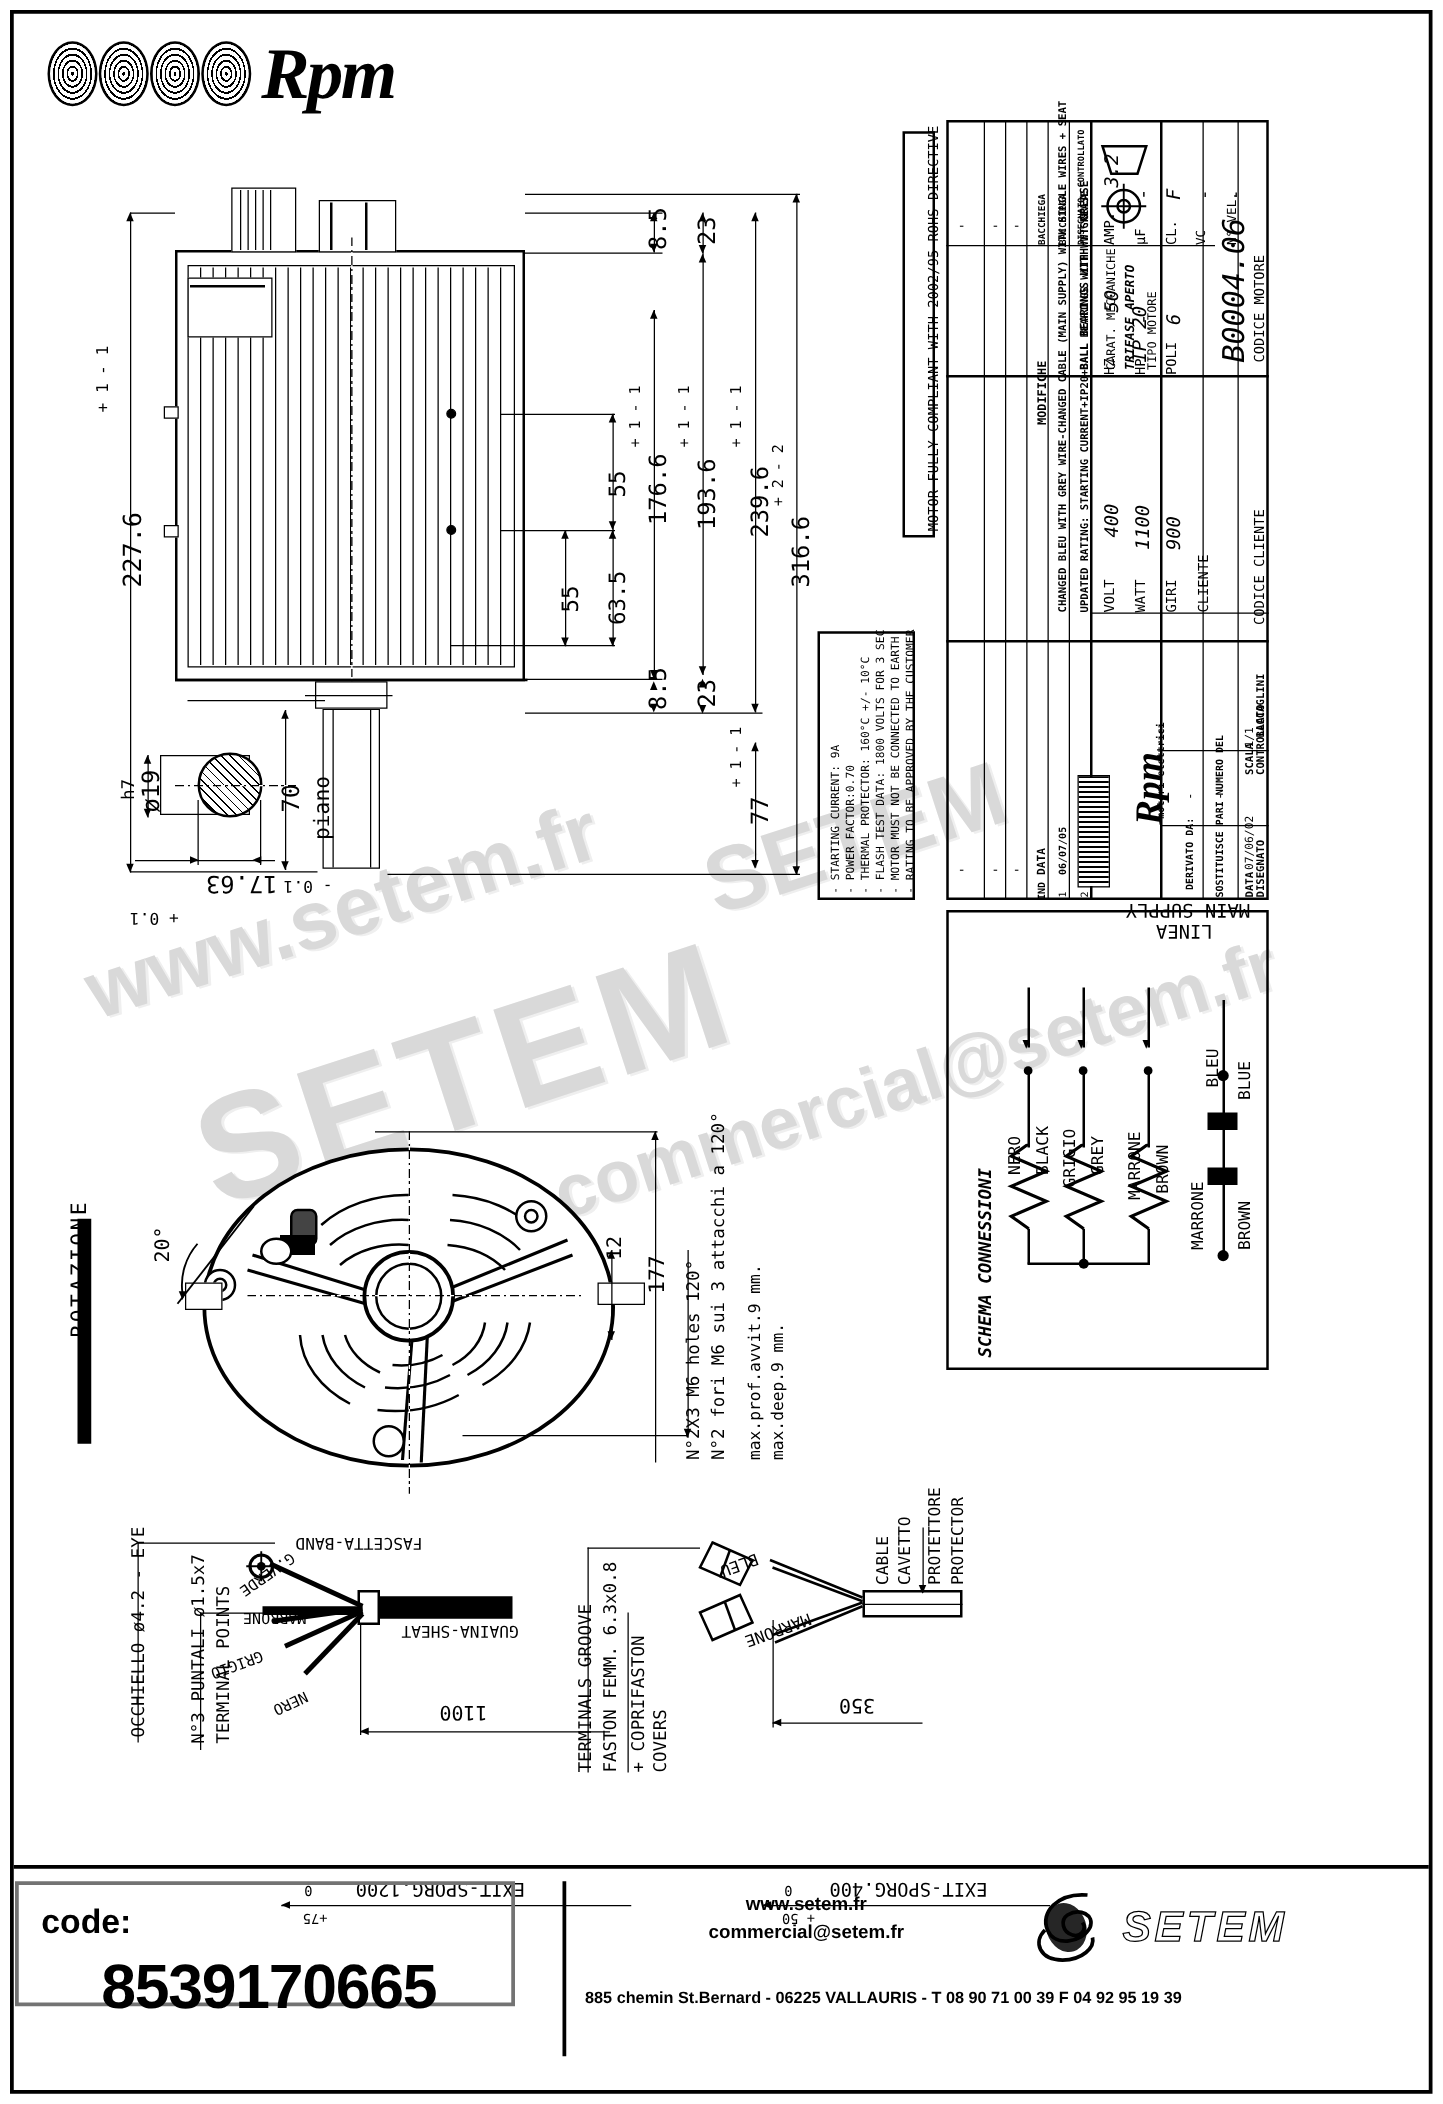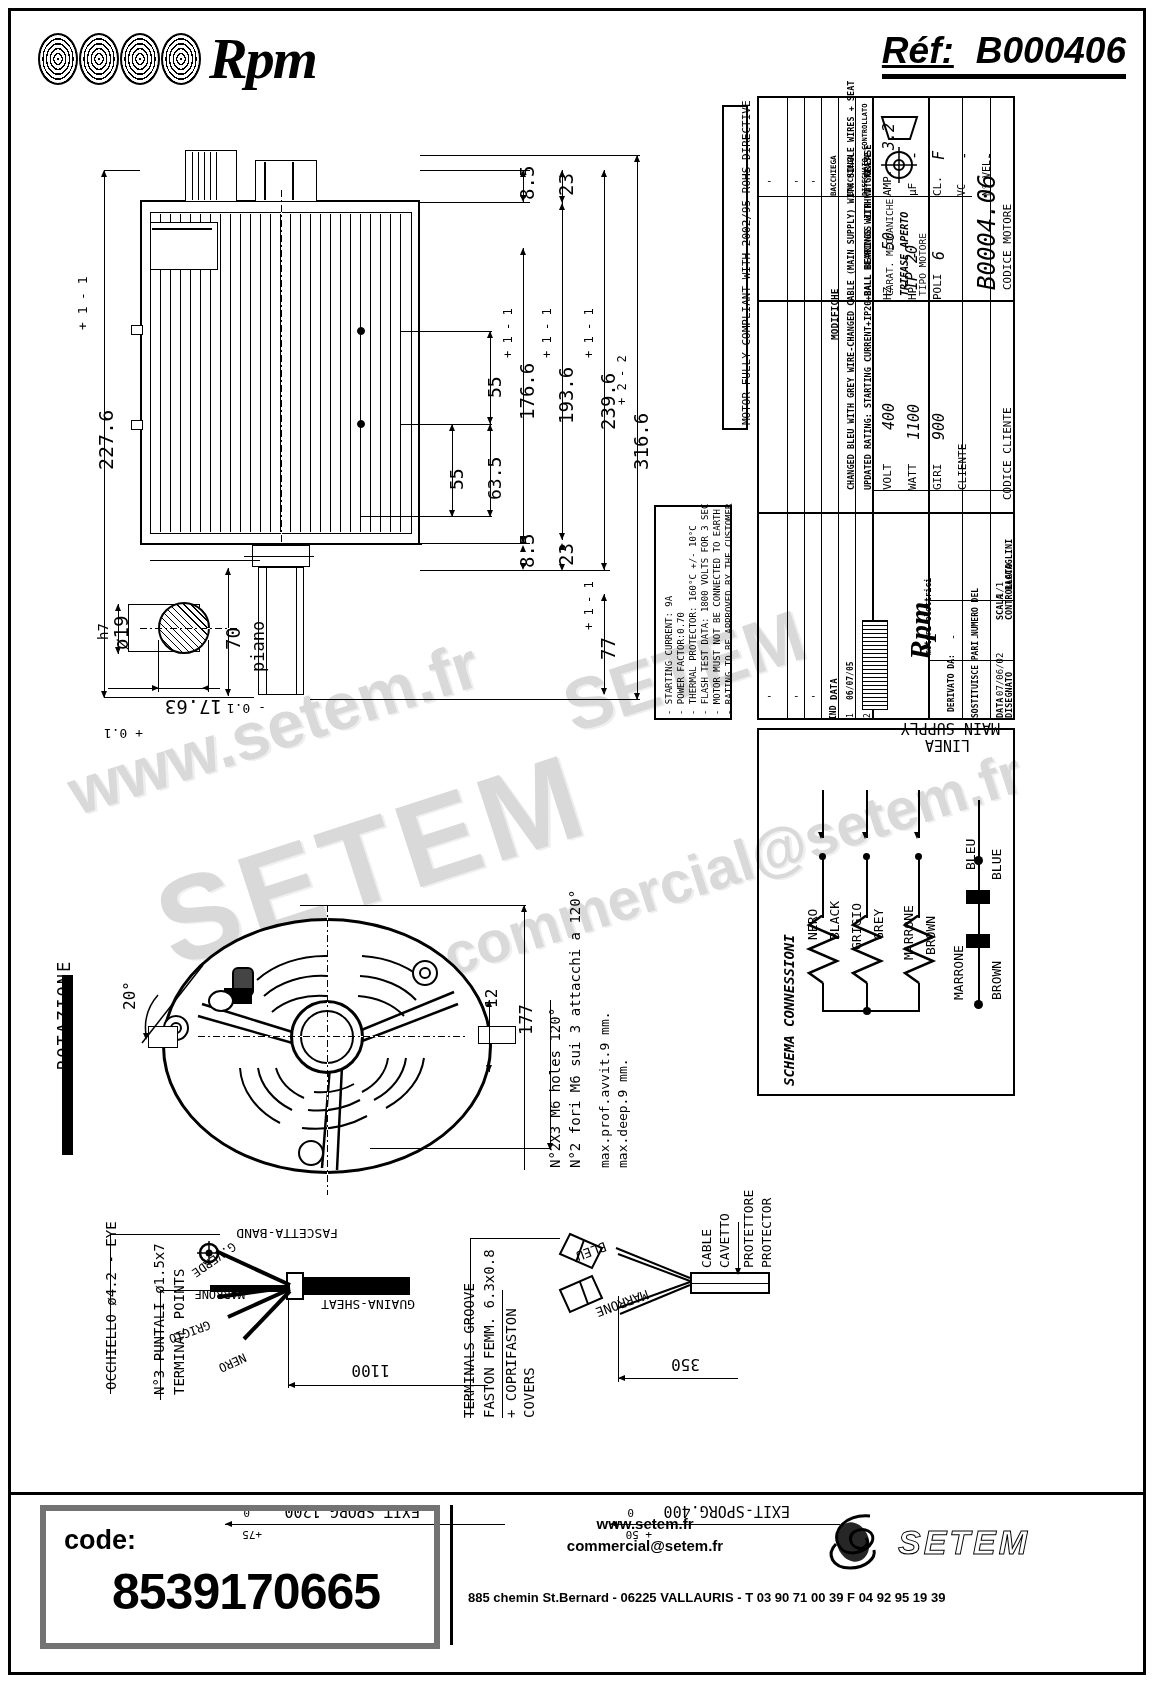--- a/index.html
+++ b/index.html
@@ -104,23 +104,23 @@
     text-shadow: 2px 2px 0 #efefef;
   }
 
   
   .footer-line {
     position: absolute; left: 11px; top: 1492px;
     width: 1132px; height: 3px; background: #000;
   }
   .code-box {
     position: absolute;
-    left: 40px; top: 1505px;
-    width: 400px; height: 144px;
-    border: 6px solid #737373;
+    left: 12px; top: 1505px;
+    width: 400px; height: 100px;
+    border: 3px solid #737373;
   }
   .code-label {
     position: absolute; left: 18px; top: 14px;
     font-family: "Liberation Sans", sans-serif;
     font-weight: bold; font-size: 27px;
   }
   .code-value {
     position: absolute; left: 66px; top: 52px;
     font-family: "Liberation Sans", sans-serif;
     font-weight: bold; font-size: 50px;
@@ -181,23 +181,20 @@
   <div class="rpm-logo">
     <span class="coil-group">
       <span class="coil"></span>
         <span class="coil"></span>
         <span class="coil"></span>
         <span class="coil"></span>
     </span>
     <span class="rpm-word">Rpm</span>
   </div>
 
-  <div class="ref-block">
-    <span class="ref-label">Réf:</span><span class="ref-val">B000406</span>
-  </div>
 
   <div>
 
     <div class="box" style="left:140px; top:200px; width:280px; height:345px; border-width:2px;"></div>
 
     <div class="box" style="left:150px; top:212px; width:262px; height:322px;"></div>
 
     <div>
       <div class="ln vl" style="left:160px;  top:214px; height:318px;"></div>
       <div class="ln vl" style="left:170px;  top:214px; height:318px;"></div>
@@ -752,21 +749,21 @@
   <div class="code-box">
     <span class="code-label">code:</span>
     <span class="code-value">8539170665</span>
   </div>
   <div class="vsep"></div>
 
   <div class="footer-web">
     <div>www.setem.fr</div>
     <div>commercial@setem.fr</div>
   </div>
-  <div class="footer-addr">885 chemin St.Bernard  -  06225 VALLAURIS  -  T 03 90 71 00 39   F 04 92 95 19 39</div>
+  <div class="footer-addr">885 chemin St.Bernard  -  06225 VALLAURIS  -  T 08 90 71 00 39   F 04 92 95 19 39</div>
 
   <div class="setem-logo">
     <svg width="72" height="64" viewBox="0 0 72 64">
       <path d="M50 6 C26 4, 12 20, 18 34 C24 48, 46 44, 52 32 C56 22, 44 16, 34 22
                C28 26, 30 36, 38 38 C44 40, 50 34, 46 28" fill="none" stroke="#000" stroke-width="3"></path>
       <path d="M16 34 C6 44, 12 58, 30 58 C46 58, 56 48, 54 40" fill="none" stroke="#000" stroke-width="3"></path>
       <ellipse cx="33" cy="32" rx="16" ry="20" fill="#000" opacity="0.85" transform="rotate(-18 33 32)"></ellipse>
     </svg>
     <span class="setem-word">SETEM</span>
   </div>

